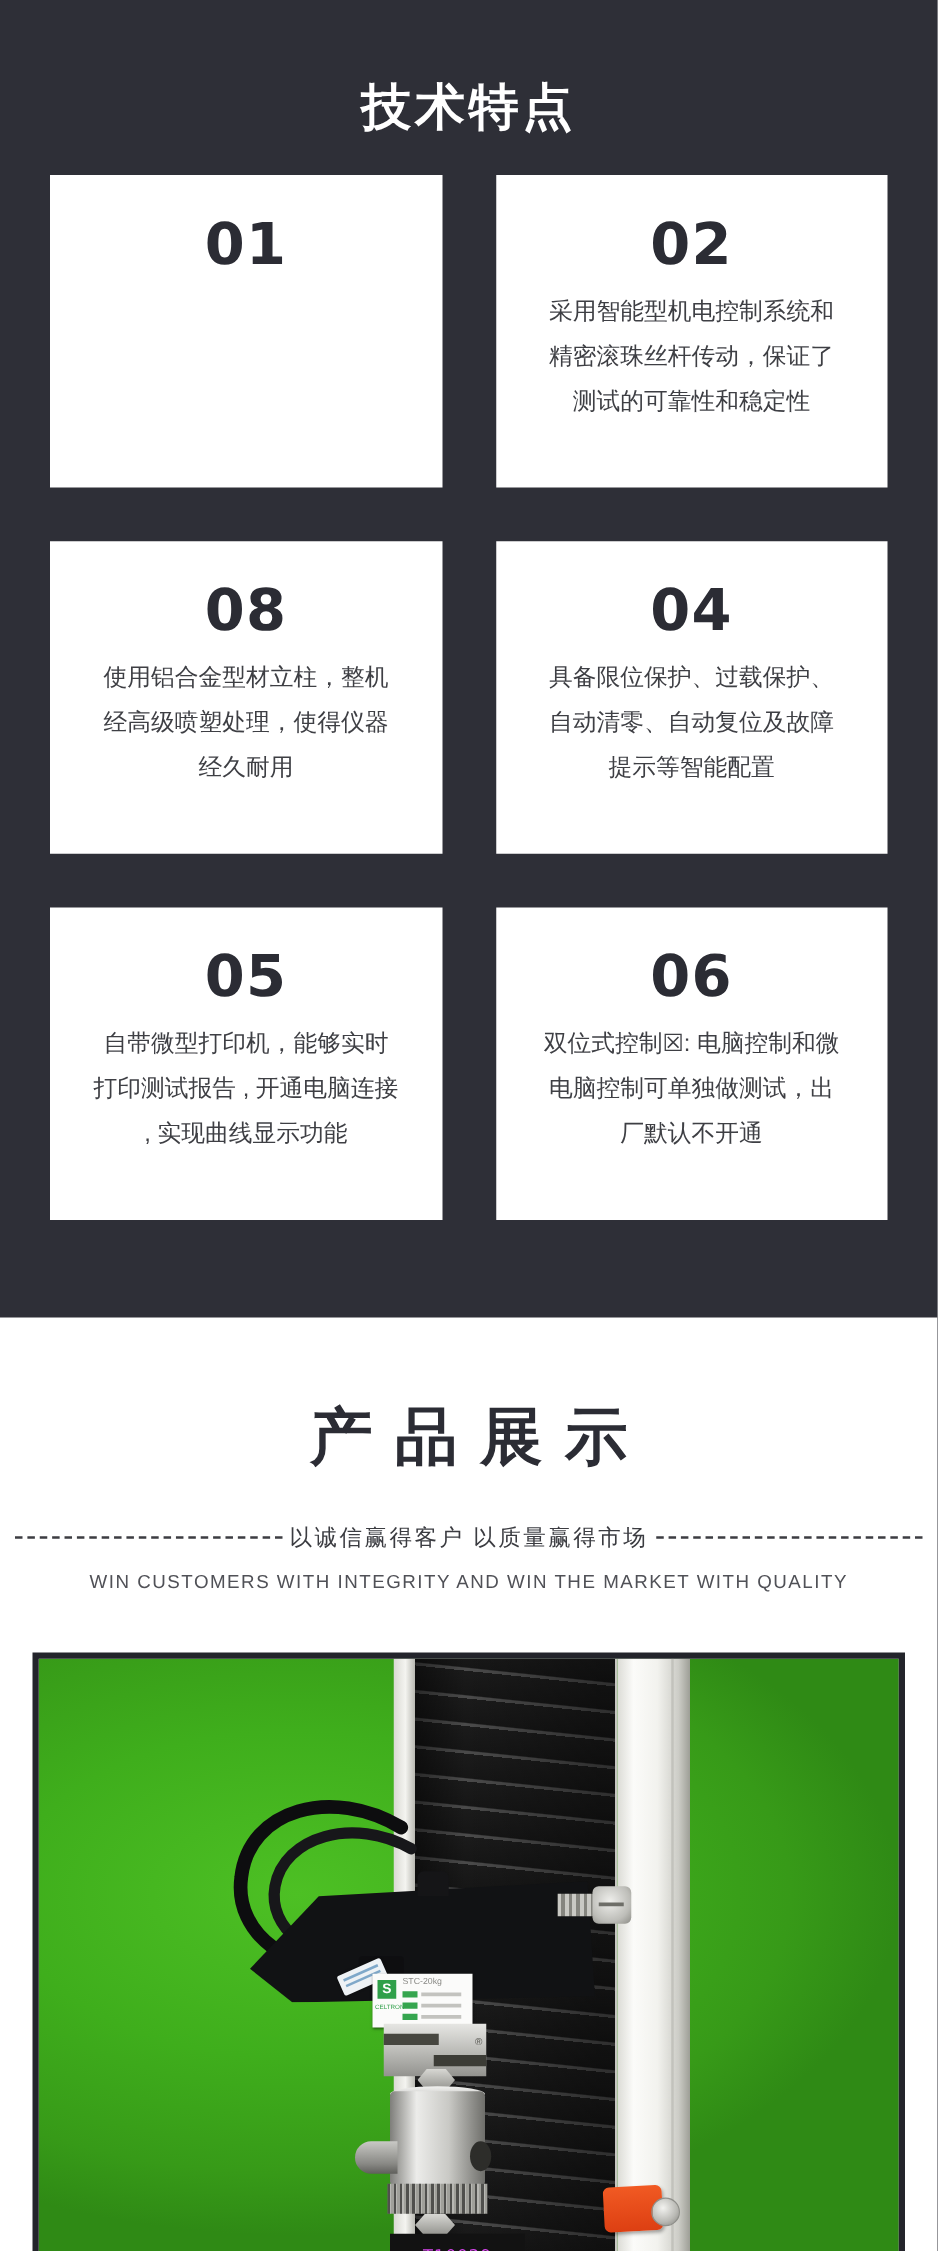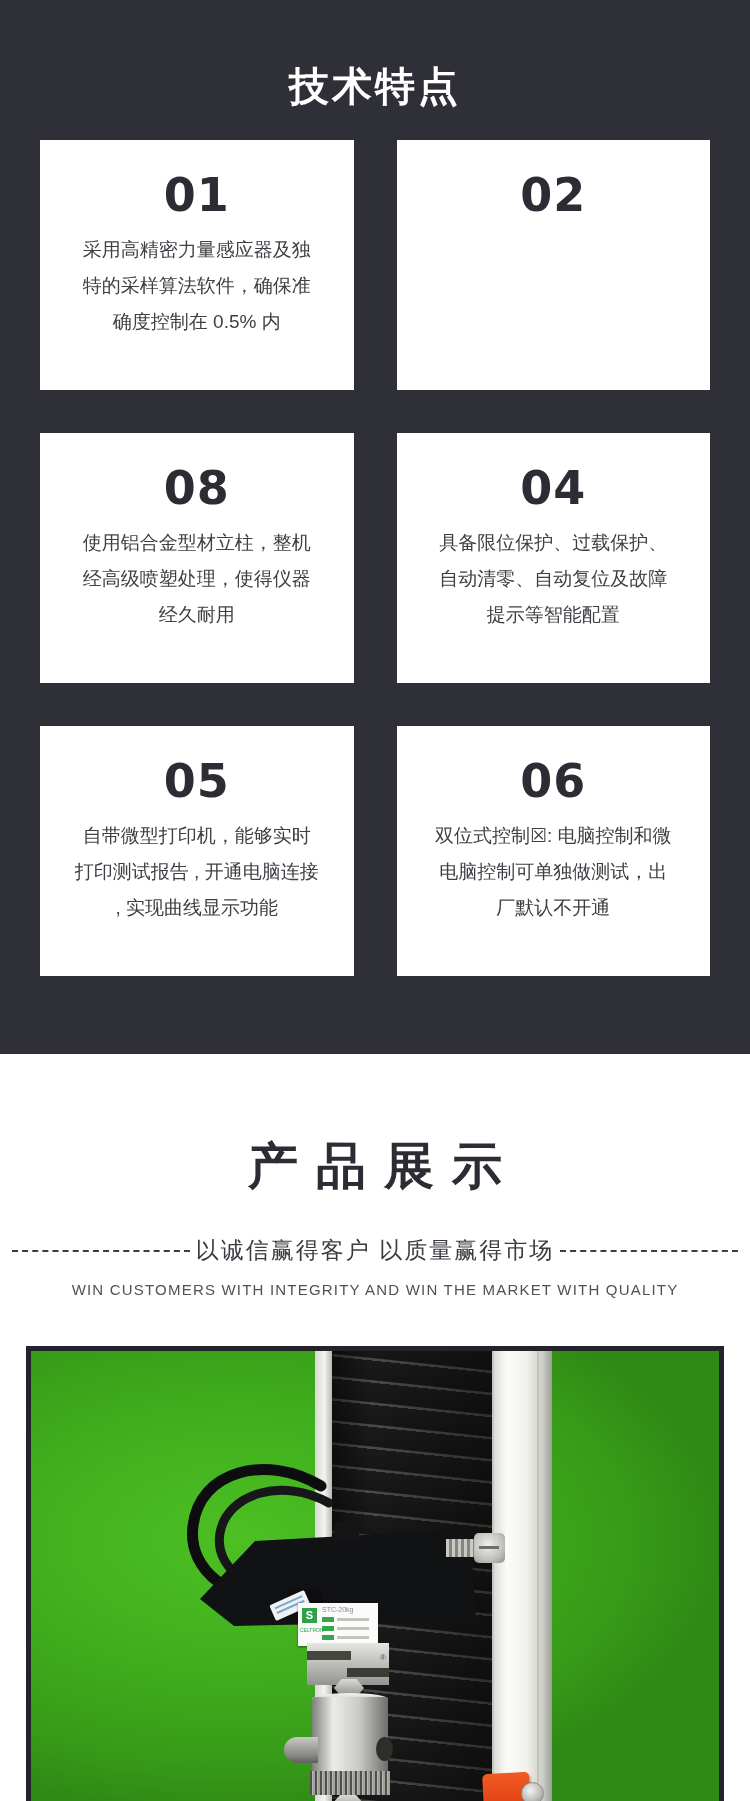--- a/index.html
+++ b/index.html
@@ -28,29 +28,29 @@
   .card-number{
     font-family:"DejaVu Sans","Liberation Sans",sans-serif;
     font-size:46px;line-height:50px;font-weight:800;color:#2b2c34;letter-spacing:1px;
   }
   .card-text{
     margin-top:12px;font-size:19px;line-height:36px;color:#3e3f44;
   }
   
   .showcase{padding-top:64px;}
   .showcase-title{
-    margin:17px;text-align:center;color:#2b2c34;
+    margin:0;text-align:center;color:#2b2c34;
     font-size:50px;line-height:62px;font-weight:800;letter-spacing:18px;text-indent:18px;font-family:Liberation Serif, serif;
   }
   .slogan-row{
     margin-top:38px;display:flex;align-items:center;padding:0 12px;
   }
   .dash-line{flex:1 1 auto;border-top:2px dashed #3c3d42;height:0;}
   .slogan-text{
-    white-space:nowrap;padding:0 6px;font-size:23px;color:#3b3c41;letter-spacing:2px;font-weight:500;
+    white-space:nowrap;padding:0 6px;font-size:18px;color:#3b3c41;letter-spacing:2px;font-weight:500;
   }
   .slogan-en{
     margin-top:14px;text-align:center;font-size:15px;letter-spacing:1.2px;
     color:#505157;line-height:20px;
   }
   
   .photo{
     position:relative;margin:46px auto 0 auto;width:698px;height:506px;
     box-sizing:border-box;border:5px solid #23242b;overflow:hidden;
     background:
@@ -125,24 +125,24 @@
 </style>
 </head>
 <body>
 
 <section class="features">
   <h2 class="features-title">技术特点</h2>
 
   <div class="card-grid">
     <div class="card">
       <div class="card-number">01</div>
-      <div class="card-text">采用高精密力量感应器及独特的采样算法软件，确保准确度控制在 0.5% 内</div>
     </div>
     <div class="card">
       <div class="card-number">02</div>
+      <div class="card-text">采用智能型机电控制系统和精密滚珠丝杆传动，保证了测试的可靠性和稳定性</div>
     </div>
     <div class="card">
       <div class="card-number">08</div>
       <div class="card-text">使用铝合金型材立柱，整机经高级喷塑处理，使得仪器经久耐用</div>
     </div>
     <div class="card">
       <div class="card-number">04</div>
       <div class="card-text">具备限位保护、过载保护、自动清零、自动复位及故障提示等智能配置</div>
     </div>
     <div class="card">

